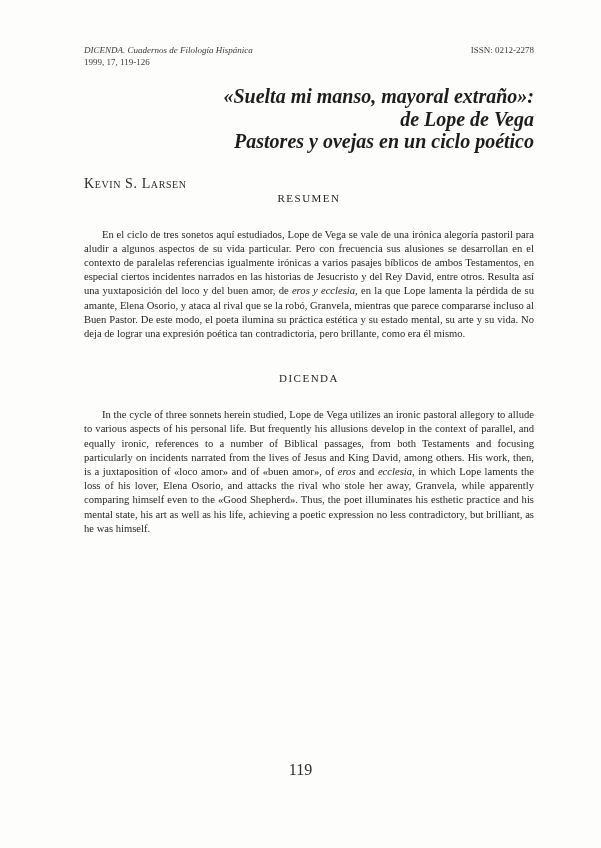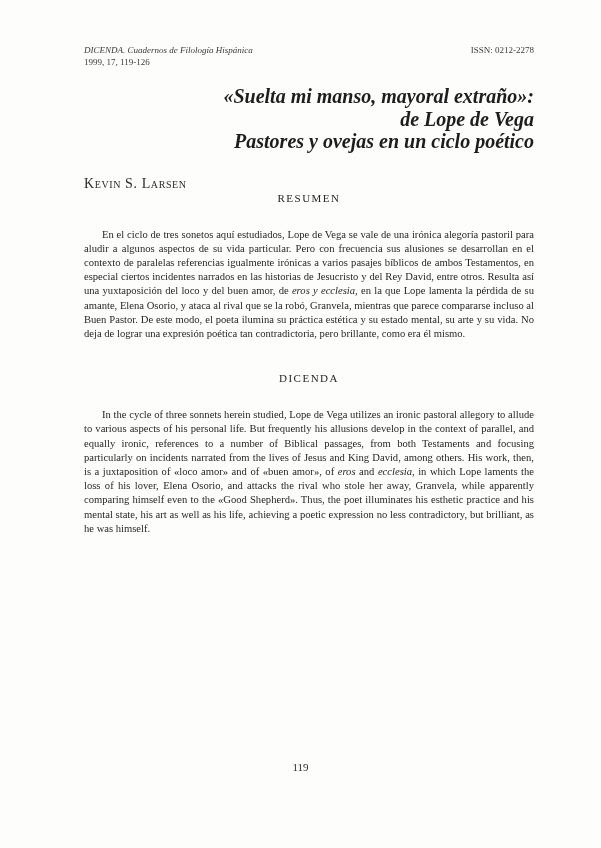--- a/index.html
+++ b/index.html
@@ -38,21 +38,21 @@
   .para{
     margin-top:24px;
     font-size:10.6px;line-height:14.2px;
     text-align:justify;text-indent:18px;color:#262626;
   }
   .para.keywords{margin-top:15px;}
   .italic{font-style:italic;}
   .bold{font-weight:bold;}
   .folio{
     position:absolute;left:0;right:0;top:761px;
-    text-align:center;font-size:11px;color:#2e2e2e;
+    text-align:center;font-size:16px;color:#2e2e2e;
   }
 </style>
 </head>
 <body>
 
 <div class="page">
   <div class="content">
 
     <div class="running-head">
       <div>

